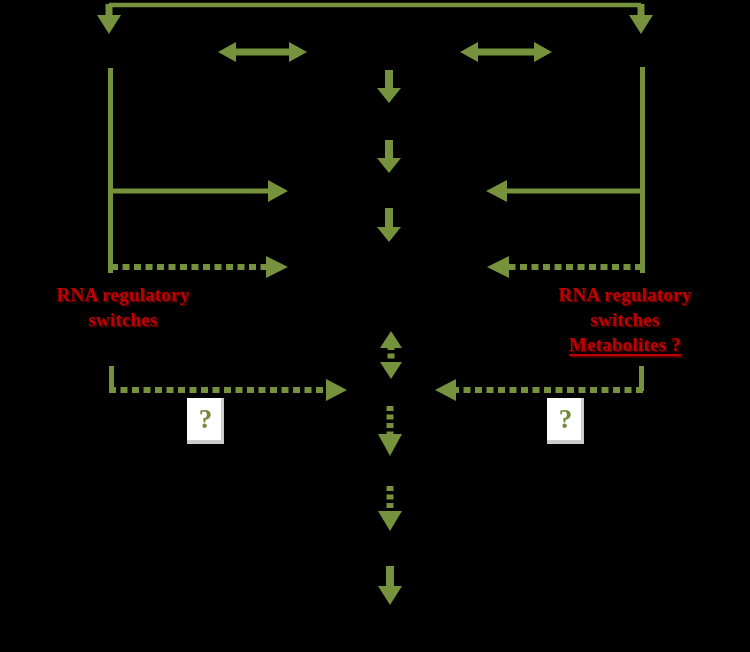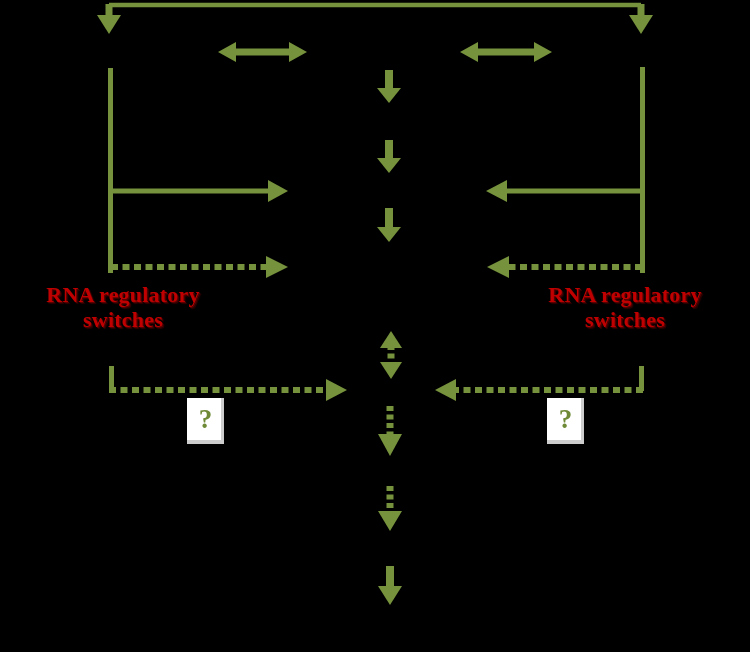--- a/index.html
+++ b/index.html
@@ -17,21 +17,21 @@
   .arrow-layer { position: absolute; left: 0; top: 0; }
   .g-fill   { fill: var(--arrow-green, #76923C); }
   .g-stroke { stroke: var(--arrow-green, #76923C); fill: none; stroke-linecap: butt; }
   .dashed   { stroke-dasharray: 7 4.5; }
   .dashed-v { stroke-dasharray: 5 3.5; }
 
   .red-label {
     position: absolute;
     color: var(--label-red, #C00000);
     font-weight: bold;
-    font-size: 22px;
+    font-size: 19px;
     line-height: 25px;
     text-align: center;
     text-shadow: 1px 1px 0 #5a0000, 2px 2px 1px rgba(90,0,0,0.55);
     letter-spacing: 0.2px;
   }
   .red-label .u {
     text-decoration: underline;
     text-decoration-thickness: 2px;
     text-underline-offset: 3px;
   }
@@ -159,20 +159,21 @@
   </svg>
 
   <div class="red-label red-label-left">
     <div>RNA regulatory</div>
     <div>switches</div>
   </div>
 
   <div class="red-label red-label-right">
     <div>RNA regulatory</div>
     <div>switches</div>
+    <div class="u">Metabolites ?</div>
   </div>
 
   <div class="qbox qbox-left">
     <span class="qmark">?</span>
   </div>
   <div class="qbox qbox-right">
     <span class="qmark">?</span>
   </div>
 
 </div>

